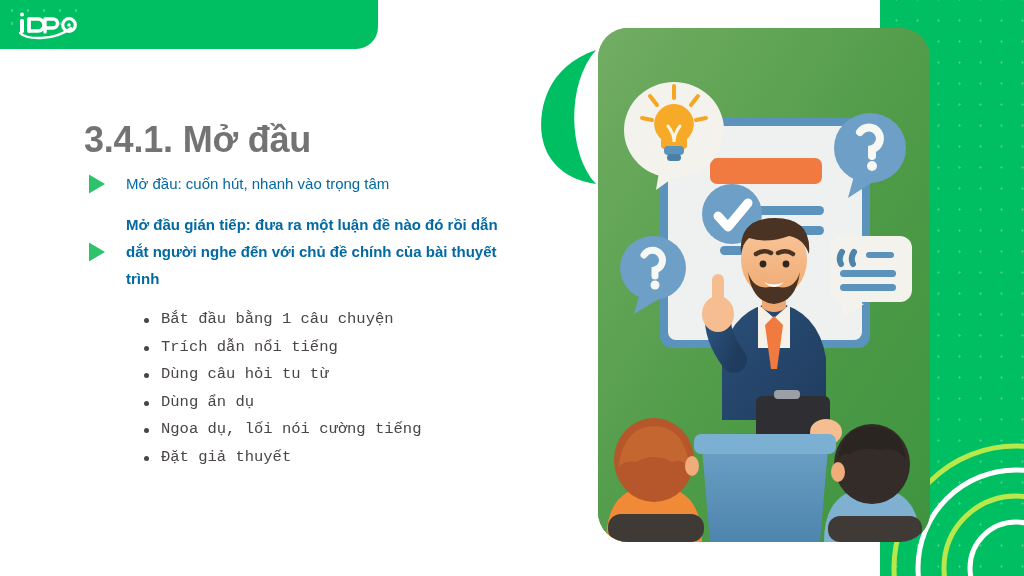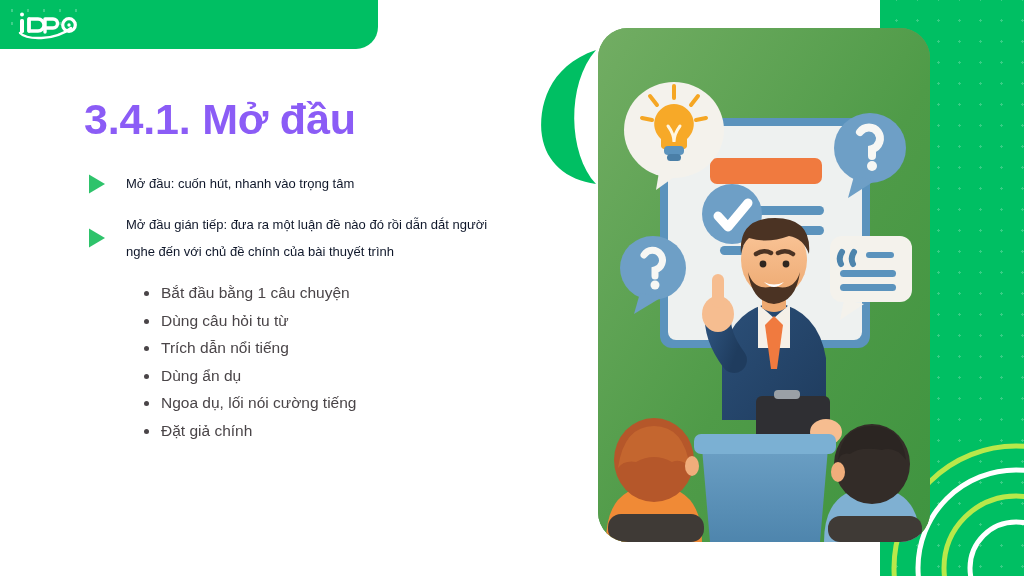--- a/index.html
+++ b/index.html
@@ -30,37 +30,37 @@
   }
   .header-bar .hdots{
     position:absolute;left:0;top:0;width:90px;height:28px;
     background-image:radial-gradient(circle, rgba(255,255,255,.25) 1.3px, transparent 1.4px);
     background-size:16px 13px;background-position:4px 4px;
   }
   .logo{position:absolute;left:16px;top:9px;width:70px;height:32px;}
 
   
   .title{
-    position:absolute;left:84px;top:95px;
-    font-size:43px;font-weight:bold;color:#8b5cf6;letter-spacing:-.2px;
+    position:absolute;left:84px;top:119px;
+    font-size:36px;font-weight:bold;color:#737373;letter-spacing:-.2px;
     white-space:nowrap;
   }
 
   
   .content{position:absolute;left:84px;top:170px;width:430px;}
   .bullet-row{display:flex;align-items:center;margin-bottom:14px;}
-  .bullet-row.b3{align-items:center;}
+  .bullet-row.b3{align-items:center;font-weight:bold;}
   .arrow{
     flex:0 0 26px;width:26px;height:26px;margin-right:16px;
   }
   .arrow svg{display:block;}
   .btext{
-    color:#0f172a;font-size:13px;line-height:27px;
-  }
-  .subs{margin:2px 0 16px 60px;padding:0;list-style:none;}
+    color:#0369a1;font-size:15px;line-height:27px;
+  }
+  .subs{margin:2px 0 16px 60px;padding:0;list-style:none;font-family:Liberation Mono, monospace;}
   .subs li{
     position:relative;color:#4a4548;font-size:15.5px;line-height:27.5px;
     padding-left:17px;
   }
   .subs li:before{
     content:"";position:absolute;left:0;top:12px;width:5px;height:5px;
     border-radius:50%;background:#4a4548;
   }
 
   
@@ -126,25 +126,25 @@
       <span class="arrow">
         <svg width="26" height="26" viewBox="0 0 26 26">
             <path d="M5 3.5 L21 13 L5 22.5 Z" fill="#2ec36b"></path>
           </svg>
       </span>
       <span class="btext">Mở đầu gián tiếp: đưa ra một luận đề nào đó rồi dẫn dắt người nghe đến với chủ đề chính của bài thuyết trình</span>
     </div>
 
     <ul class="subs">
       <li>Bắt đầu bằng 1 câu chuyện</li>
+      <li>Trích dẫn nổi tiếng</li>
       <li>Dùng câu hỏi tu từ</li>
-      <li>Trích dẫn nổi tiếng</li>
       <li>Dùng ẩn dụ</li>
       <li>Ngoa dụ, lối nói cường tiếng</li>
-      <li>Đặt giả chính</li>
+      <li>Đặt giả thuyết</li>
     </ul>
   </div>
 
   <div class="art-wrap">
 
     <div class="crescent">
       <svg width="72" height="134" viewBox="0 0 72 134">
         <path d="M58 0 C10 16 0 58 4 86 C8 112 28 130 58 134 C30 104 28 34 58 0 Z" fill="#00bf63"></path>
       </svg>
     </div>

